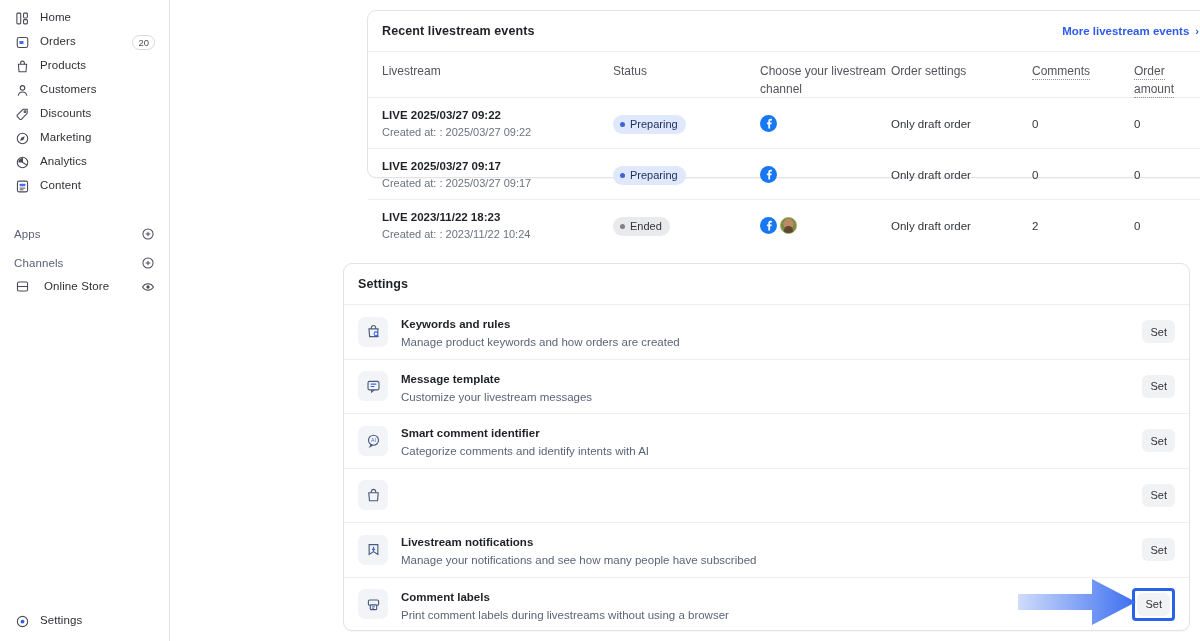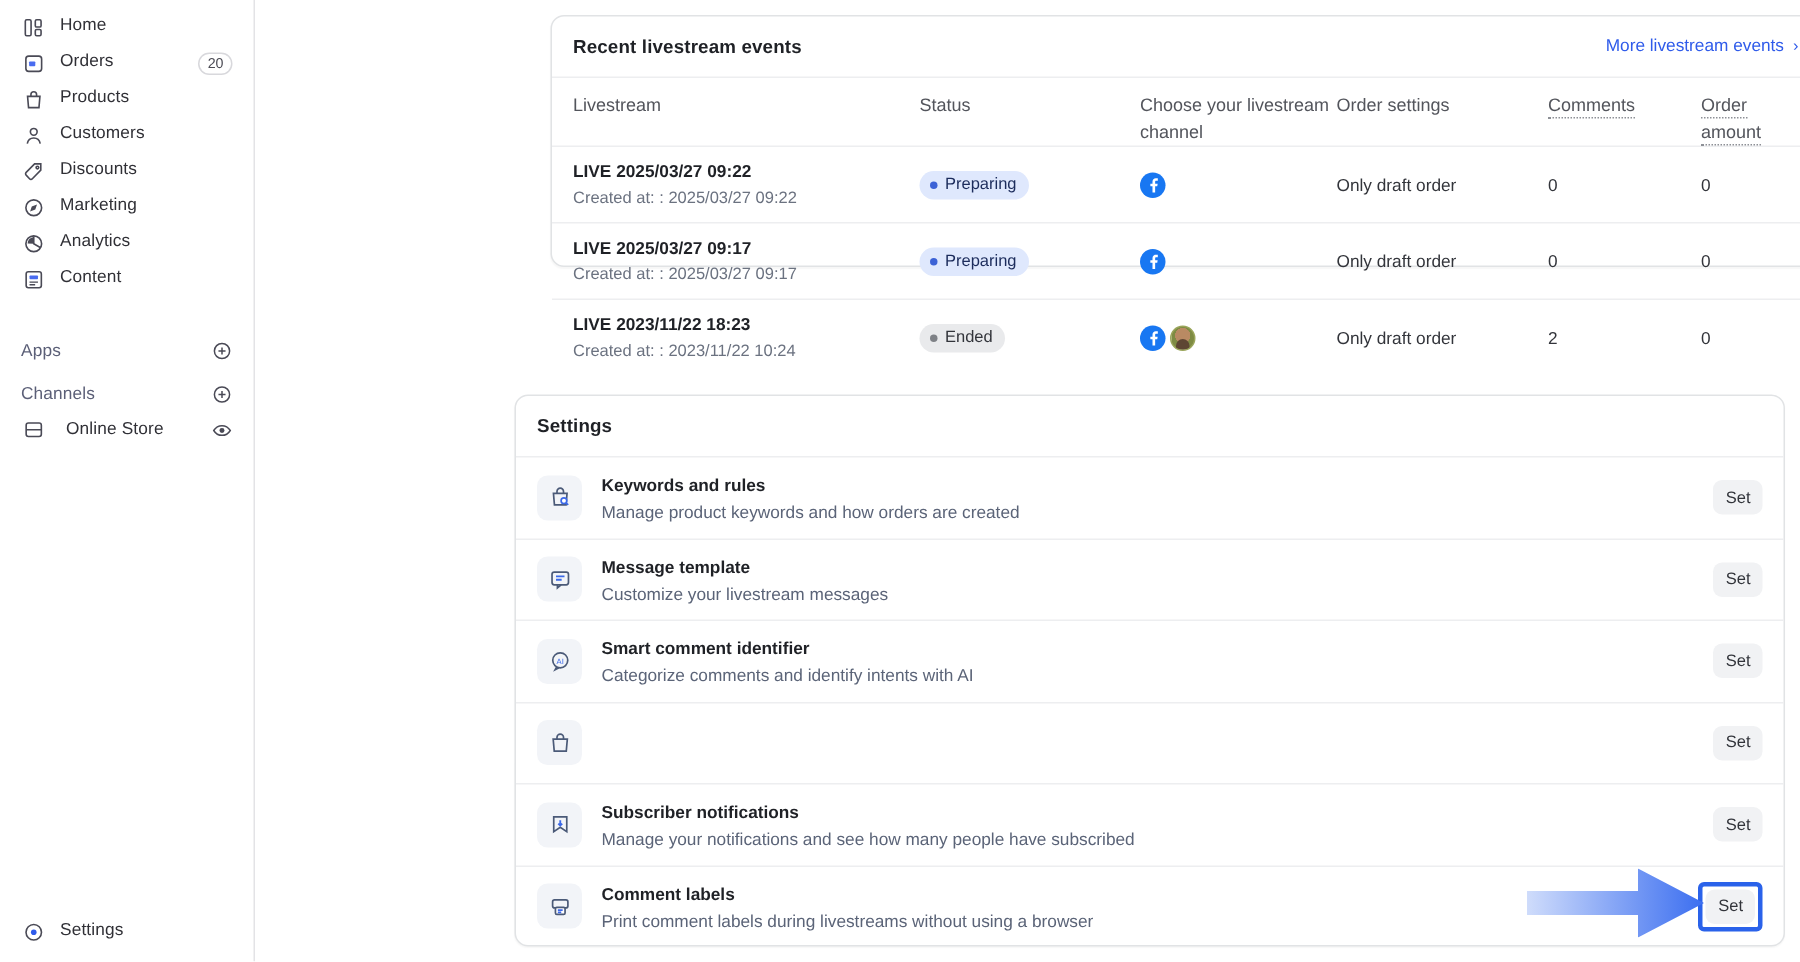--- a/index.html
+++ b/index.html
@@ -74,21 +74,21 @@
   #card-events { top: 10px; height: 168px; margin-left: 24px; }
   #card-settings { top: 263px; height: 368px; }
 
   .card-head {
     height: 40px; display: flex; align-items: center;
     padding: 0 14px 0 14px;
   }
   .card-title { font-size: 12.5px; font-weight: 700; color: #1f2126; letter-spacing: .1px; }
   .head-link {
     margin-left: auto; display: flex; align-items: center; gap: 6px;
-    font-size: 11.5px; color: #2f5bea; cursor: pointer; white-space: nowrap;
+    font-size: 11.5px; color: #2f5bea; cursor: pointer; white-space: nowrap; font-weight: bold;
   }
   .head-link .chev { font-size: 11px; line-height: 1; color: #2f5bea; }
 
   
   .tbl { width: 100%; }
   .trow {
     display: flex; align-items: center;
     border-top: 1px solid #edeef0;
     min-height: 51px; padding: 0 14px;
   }
@@ -472,21 +472,21 @@
       </div>
 
       <div class="srow">
         <span class="sicon">
           <svg width="17" height="17" viewBox="0 0 18 18" fill="none" stroke="currentColor" stroke-width="1.2">
             <path d="M4.4 3.8h9.2v10.4l-4.6-3-4.6 3z"></path>
             <path d="M9 6.2v3.6M7.6 8.5 9 9.9l1.4-1.4" stroke="#3b68e8" stroke-width="1.3"></path>
           </svg>
         </span>
         <span class="stext">
-          <span class="stitle">Subscriber notifications</span>
+          <span class="stitle">Livestream notifications</span>
           <span class="sdesc" style="display:block">Manage your notifications and see how many people have subscribed</span>
         </span>
         <button class="set-btn">Set</button>
       </div>
 
       <div class="srow">
         <span class="sicon">
           <svg width="17" height="17" viewBox="0 0 18 18" fill="none" stroke="currentColor" stroke-width="1.2">
             <rect x="3.6" y="4.2" width="10.8" height="5.6" rx="1.4"></rect>
             <rect x="5.6" y="9.4" width="6.8" height="5" rx="1" fill="#fff"></rect>

